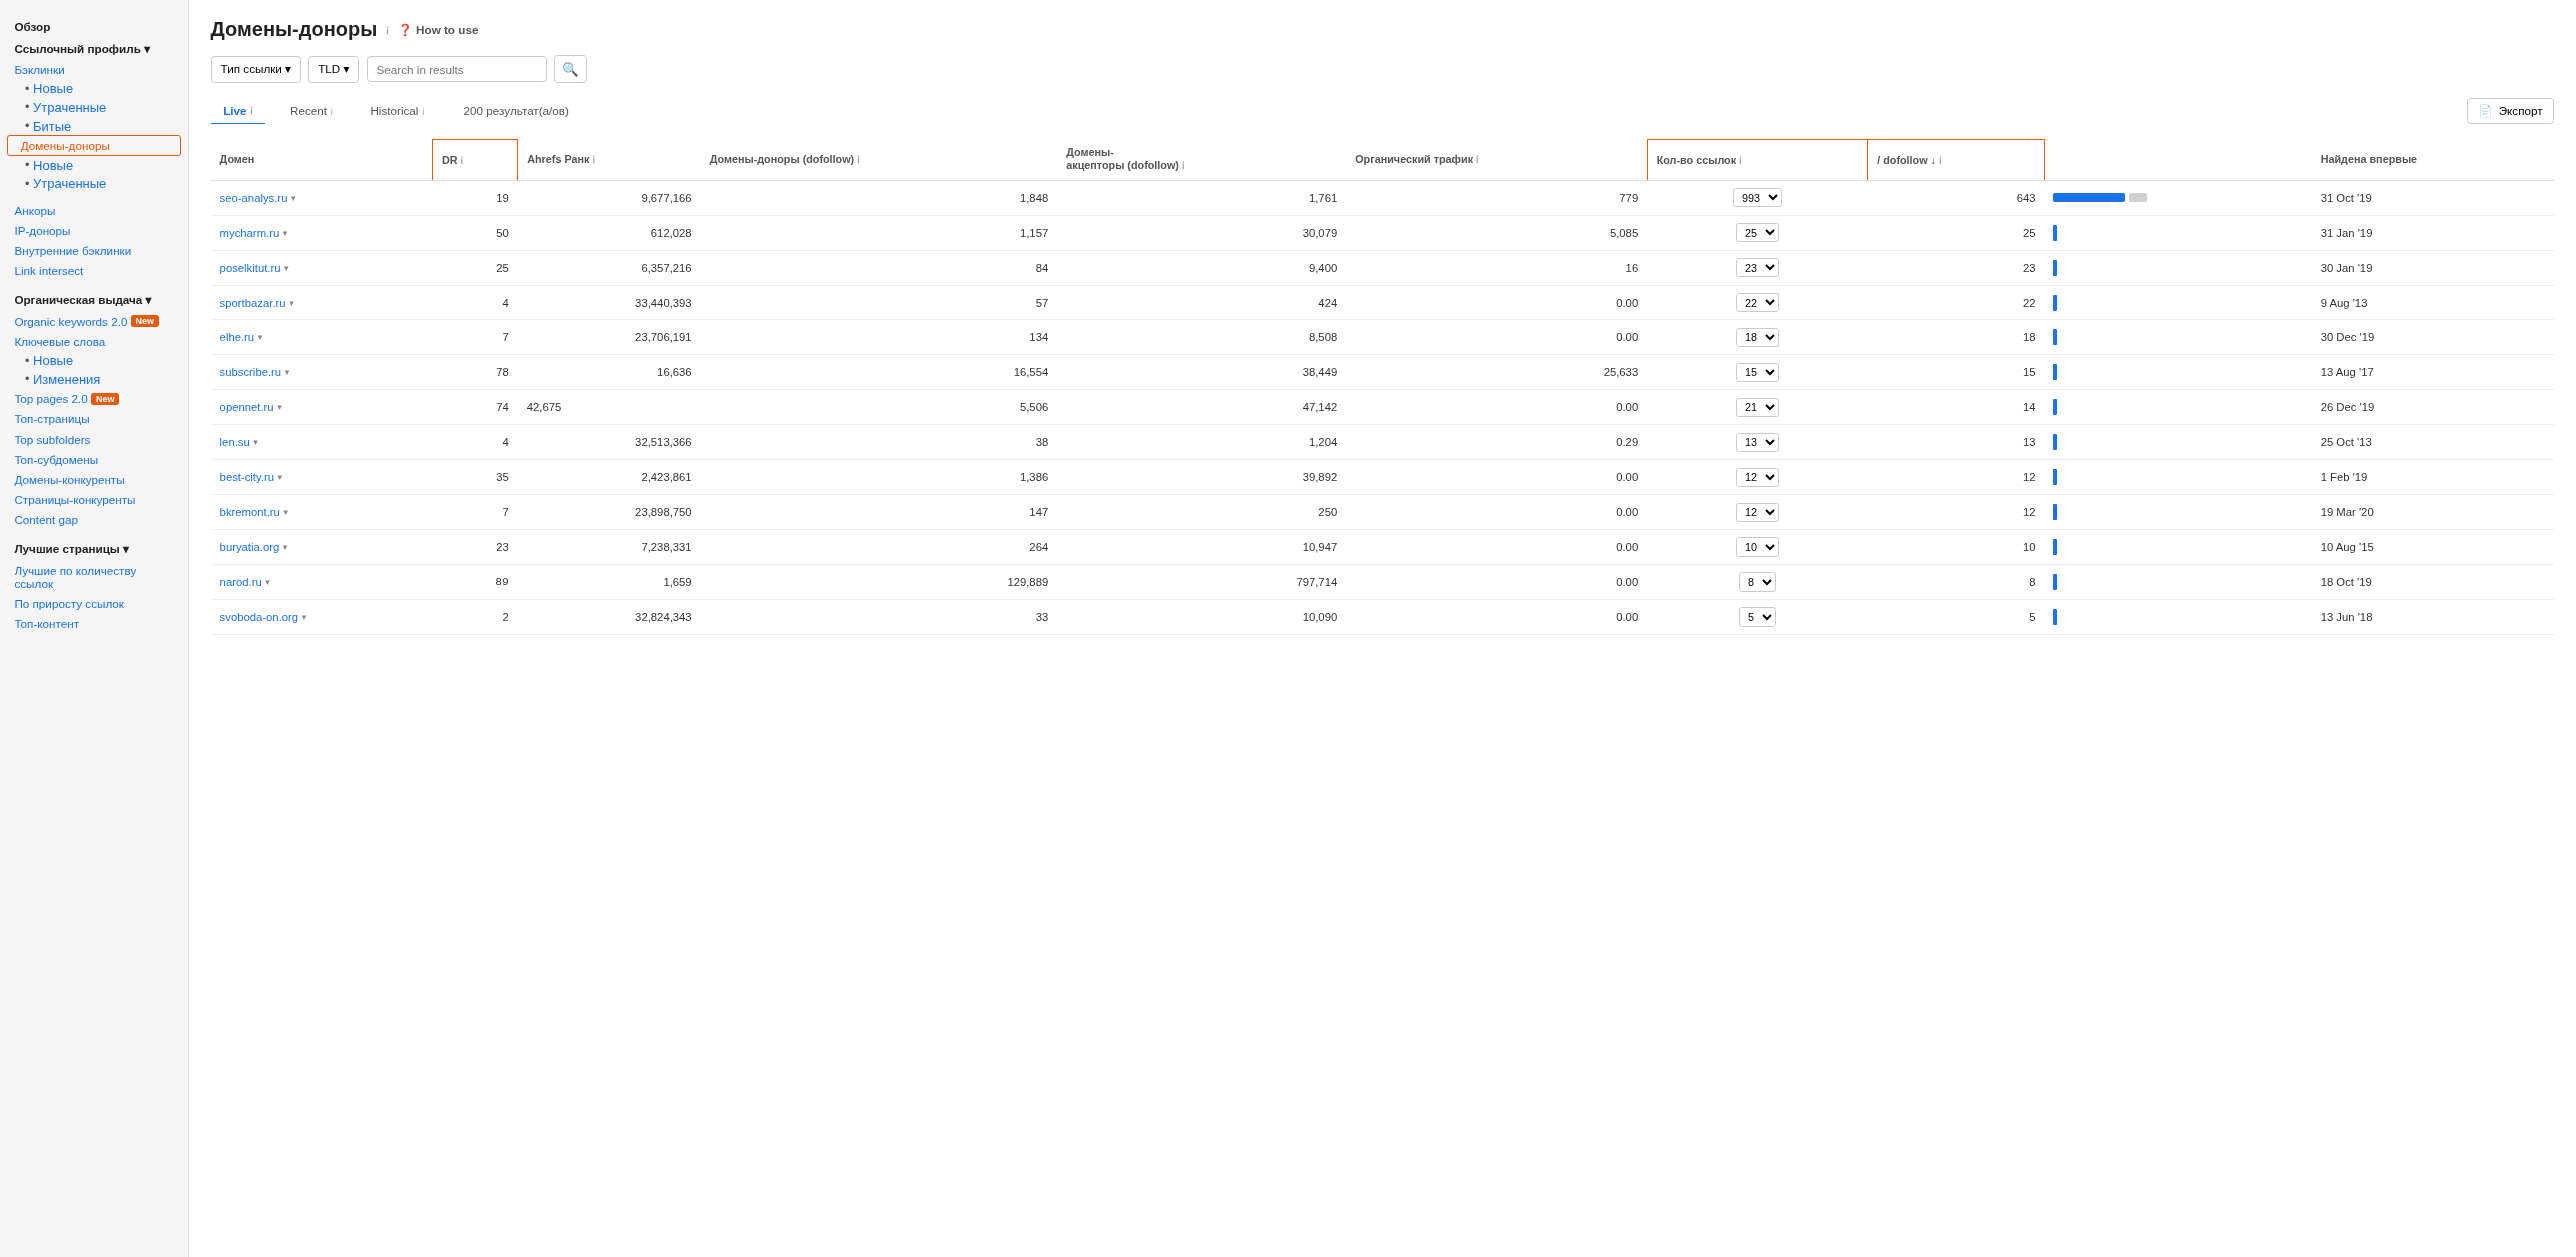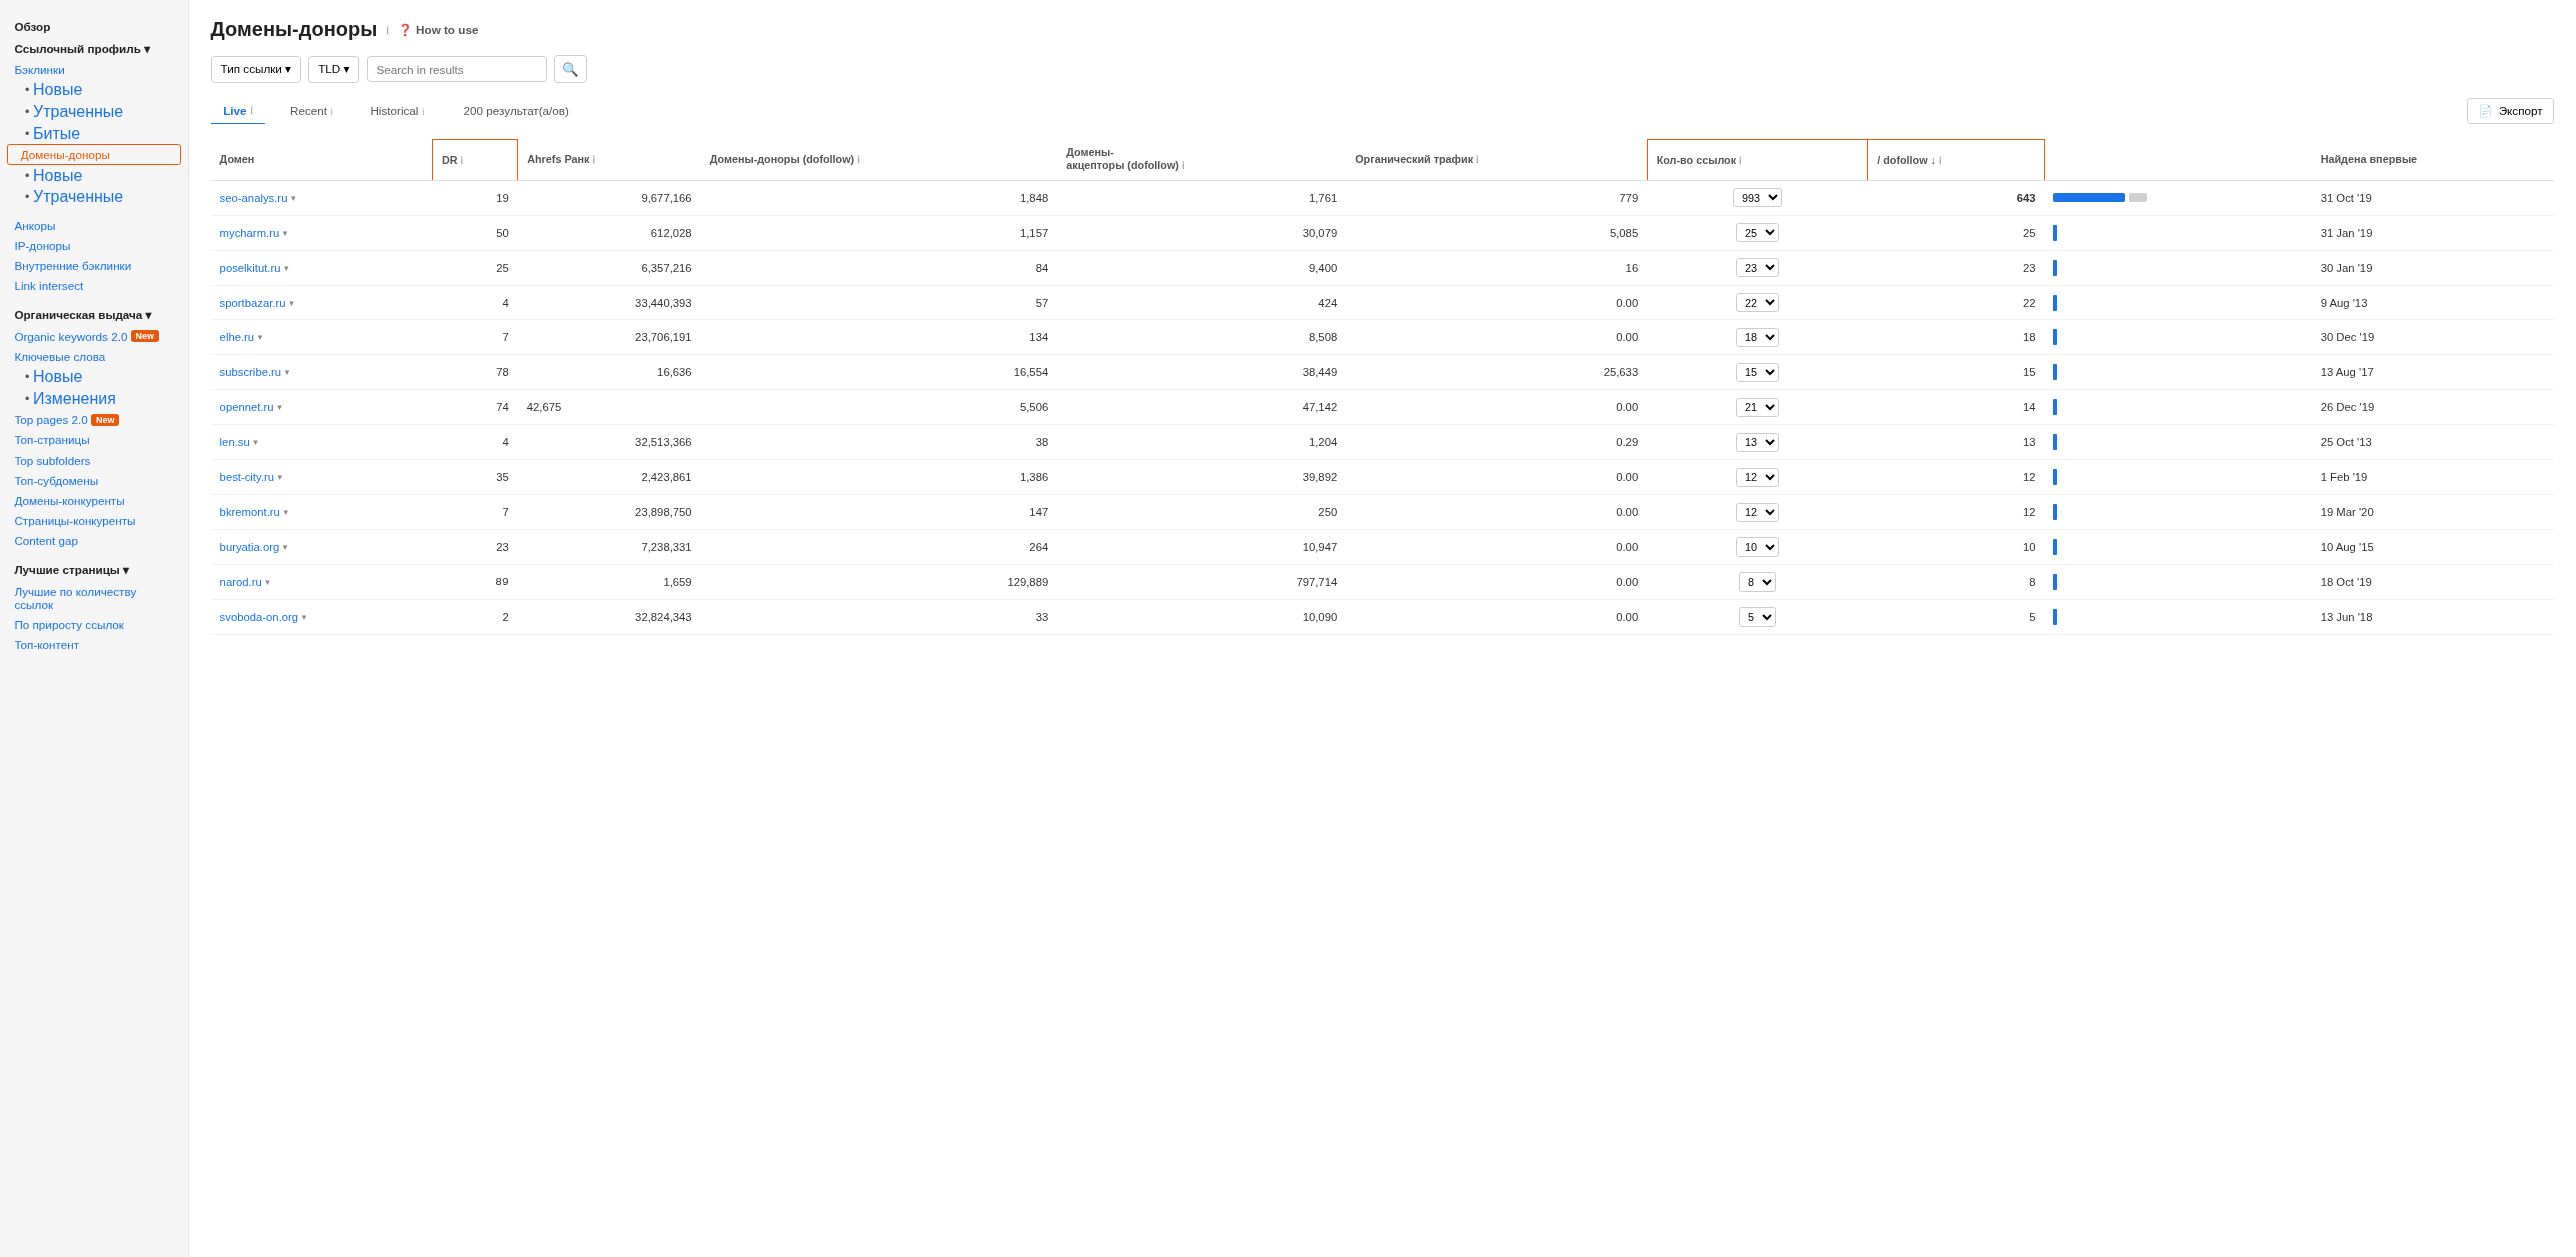--- a/index.html
+++ b/index.html
@@ -32,21 +32,21 @@
       color: #e8590c;
       border: 1.8px solid #e8590c;
       border-radius: 2.7px;
       padding: 2.7px 12.6px;
       margin: 0 7.2px;
       display: block;
     }
     .sidebar-sub {
       padding: 1.8px 14.4px 1.8px 25px;
       color: #1a73e8;
-      font-size: 16px;
+      font-size: 13px;
       display: flex;
       align-items: center;
       gap: 3.6px;
       cursor: pointer;
     }
     .sidebar-sub::before { content: '•'; color: #555; font-size: 12.6px; }
     .sidebar-divider { height: 7.2px; }
     .badge-new {
       background: #e8590c;
       color: #fff;
@@ -333,21 +333,21 @@
     <td style="text-align:right;">19</td>
     <td style="text-align:right;">9,677,166</td>
     <td style="text-align:right;">1,848</td>
     <td style="text-align:right;">1,761</td>
     <td style="text-align:right;">779</td>
     <td style="text-align:center;">
       <select class="select-box">
         <option>993</option>
       </select>
     </td>
-    <td style="text-align:right;font-weight:bold;">643</td>
+    <td style="text-align:right;">643</td>
     <td>
       <div class="bar-container">
         <div class="bar-blue" style="width:72px;"></div>
         <div class="bar-gray" style="width:18px;"></div>
       </div>
     </td>
     <td>31 Oct '19</td>
   </tr>
         <tr>
     <td>

